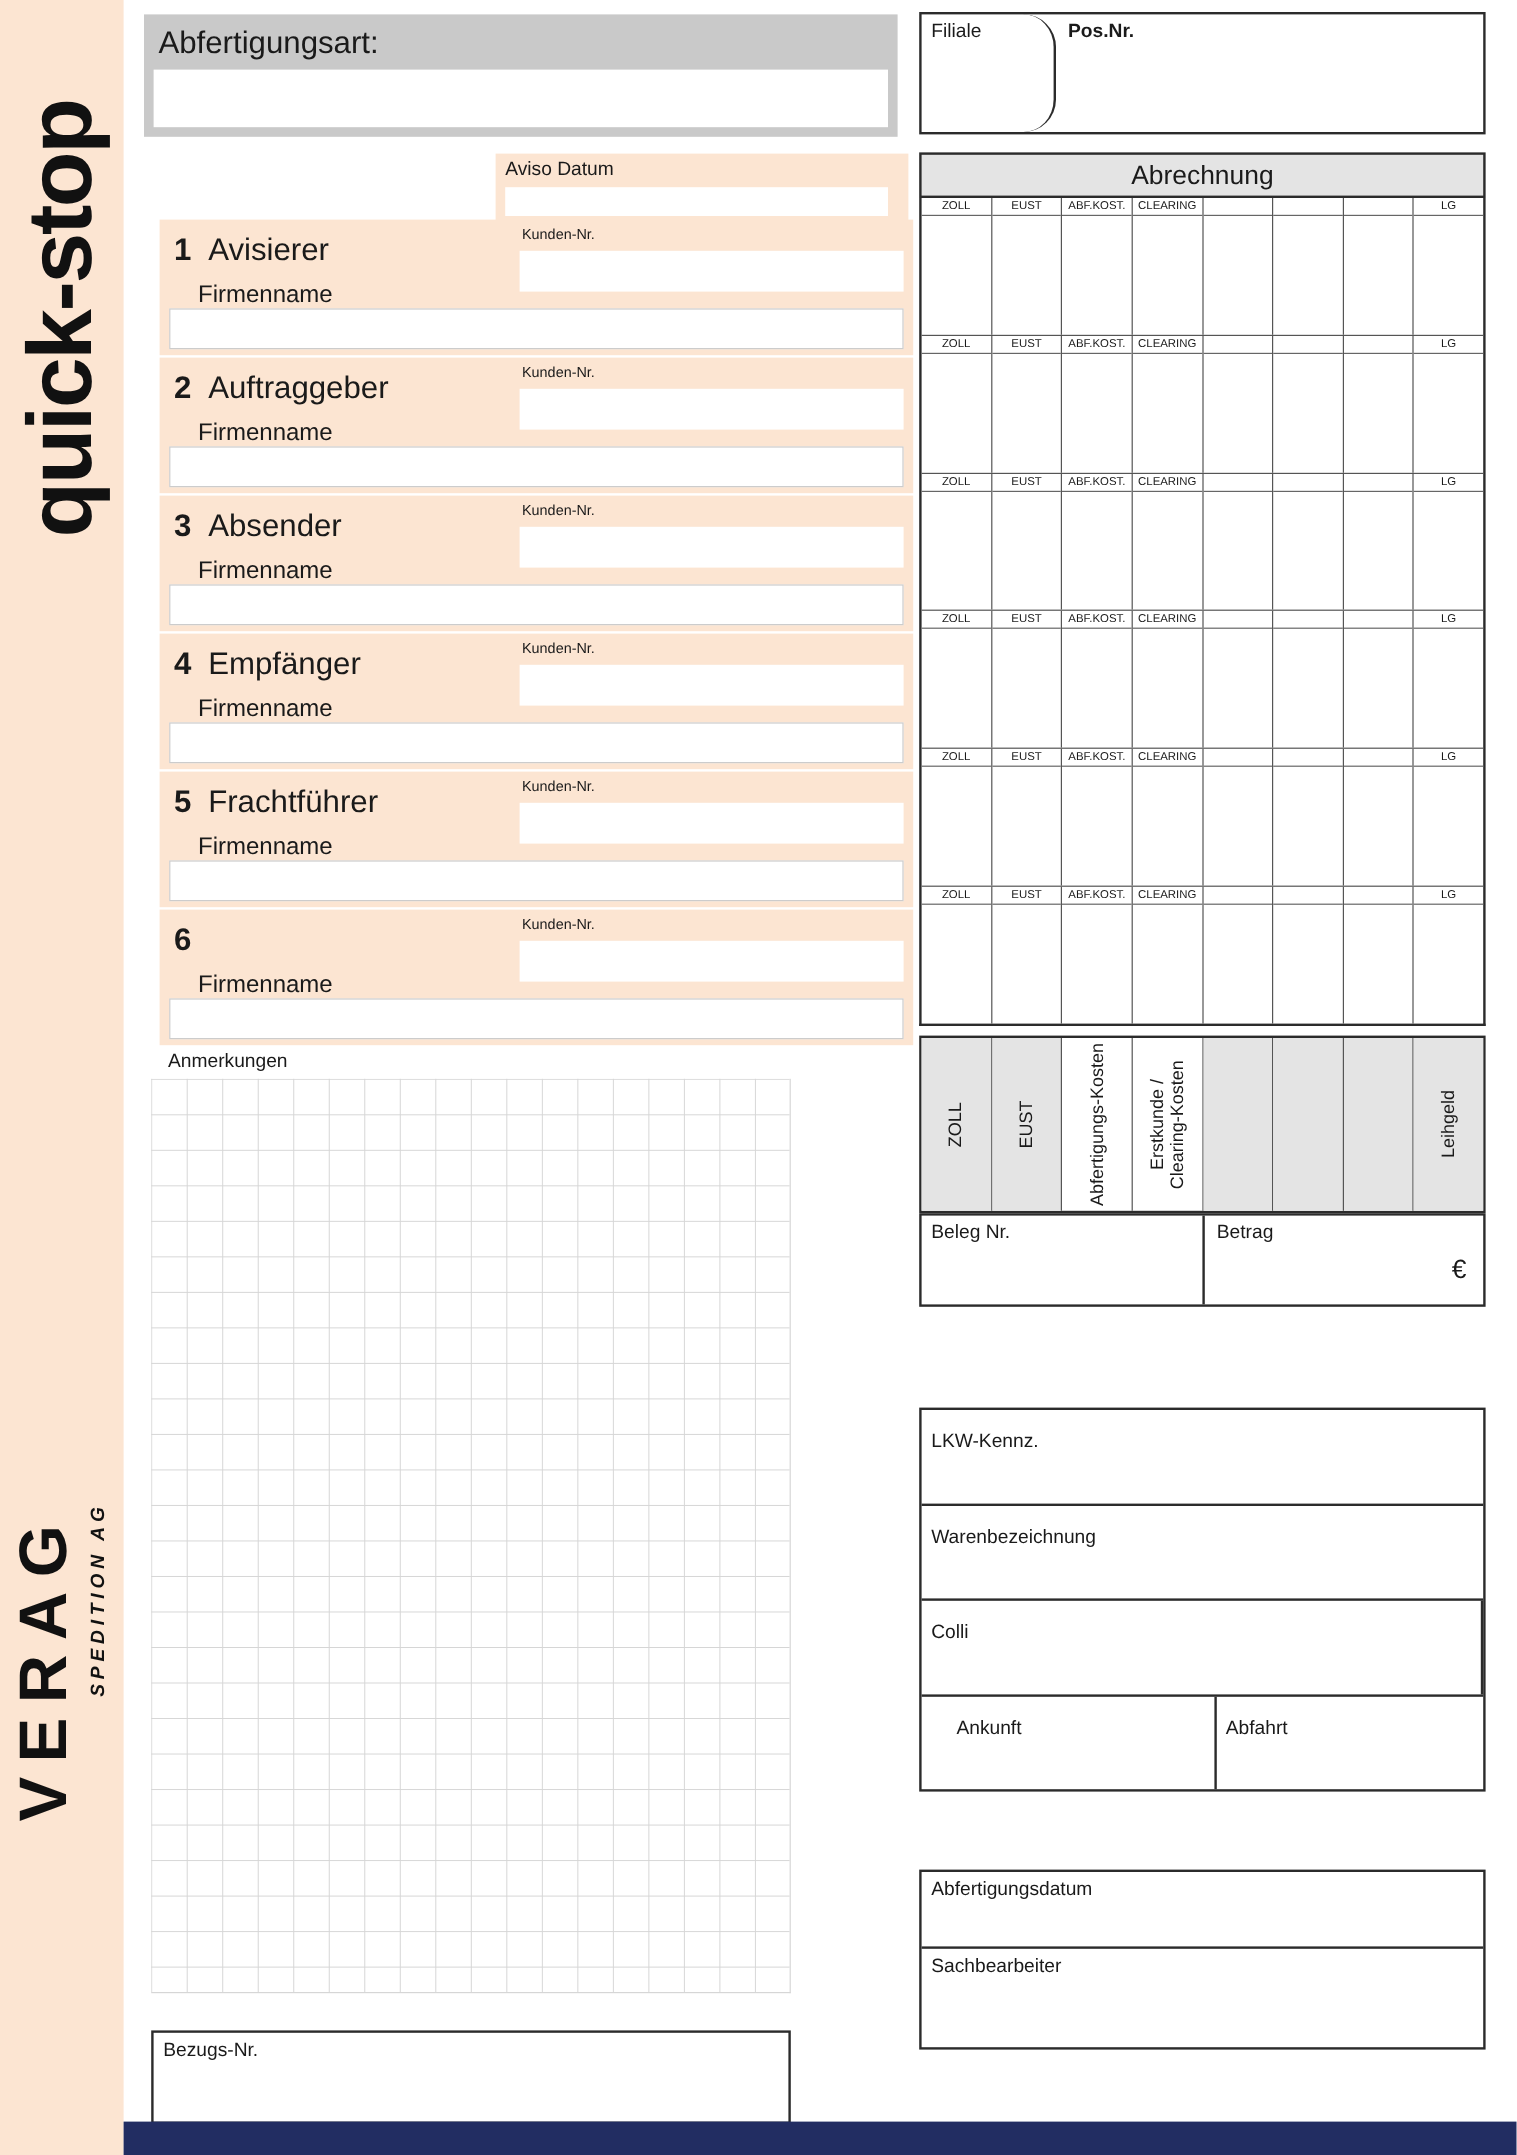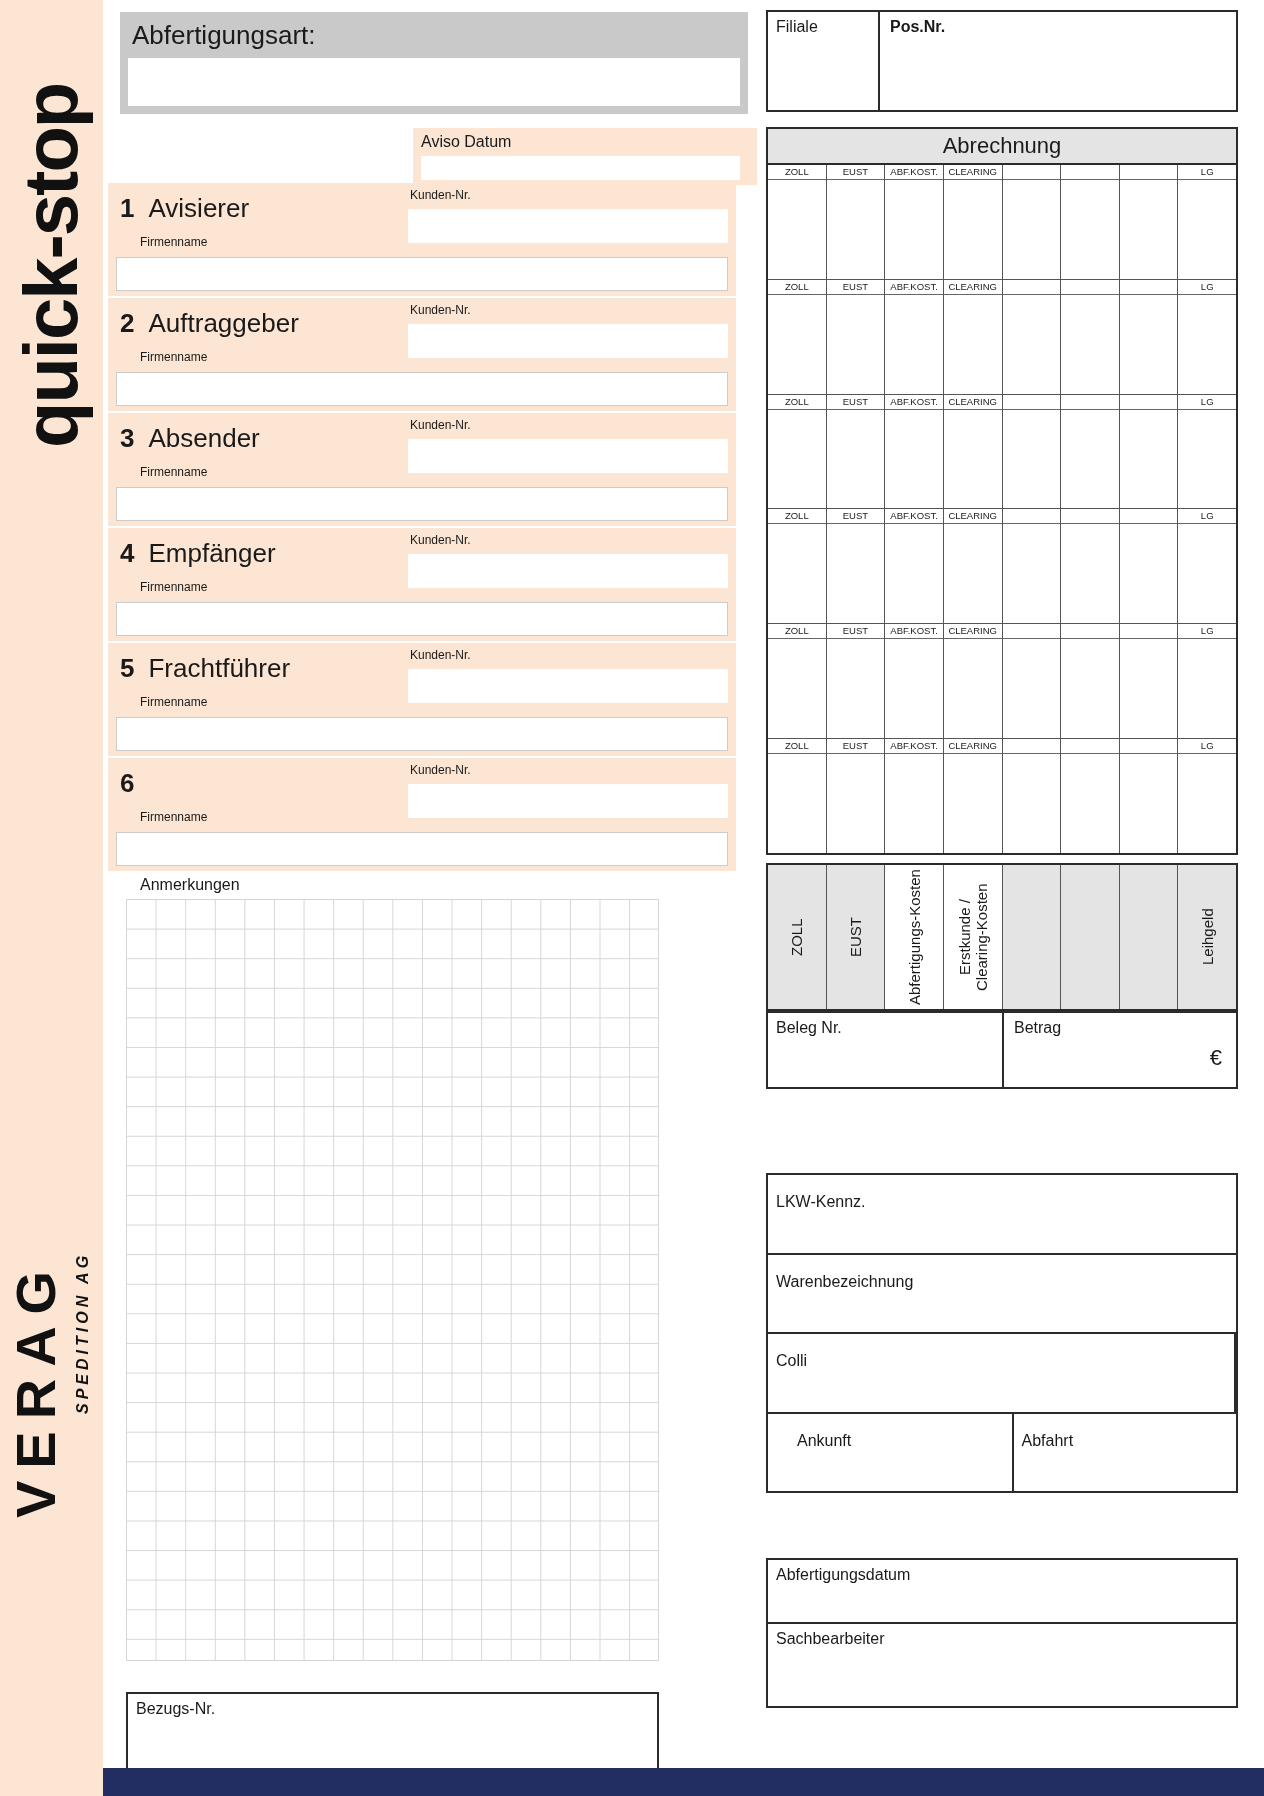--- a/index.html
+++ b/index.html
@@ -28,35 +28,35 @@
     font-size:16px; font-weight:bold; font-style:italic; letter-spacing:4px;
     line-height:26px; text-align:center; color:#111;
   }
 
   
   #abf-box { left:120px; top:12px; width:628px; height:102px; background:var(--hgray,#c9c9c9); }
   #abf-label { padding:8px 12px; font-size:26px; }
   #abf-input { position:absolute; left:8px; top:46px; width:612px; height:48px; background:#fff; }
 
   #filiale-box { left:766px; top:10px; width:472px; height:102px; border:2px solid #2b2b2b; display:flex; background:#fff; }
-  #filiale-cell { width:112px; border-right:2px solid #2b2b2b; padding:6px 8px; font-size:16px; }
+  #filiale-cell { width:112px; border-right:2px solid #2b2b2b; padding:6px 8px; font-size:16px;border-radius:27px; }
   #posnr-cell { flex:1; padding:6px 10px; font-size:16px;font-weight:bold; }
 
   
   #aviso-box { left:413px; top:128px; width:344px; height:57px; background:var(--peach,#fce5d2); }
   #aviso-label { padding:5px 8px; font-size:16px; }
   #aviso-input { position:absolute; left:8px; top:28px; width:319px; height:24px; background:#fff; }
 
   
-  .party-row { left:108px; width:628px; height:113px; background:var(--peach,#fce5d2); position:absolute; }
+  .party-row { left:133px; width:628px; height:113px; background:var(--peach,#fce5d2); position:absolute; }
   .p-role { position:absolute; left:12px; top:10px; font-size:26px; white-space:nowrap; }
   .p-num { font-weight:bold; margin-right:14px; }
   .k-label { position:absolute; left:302px; top:5px; font-size:12px; }
   .k-input { position:absolute; left:300px; top:26px; width:320px; height:34px; background:#fff; }
-  .f-label { position:absolute; left:32px; top:52px; font-size:12px; }
+  .f-label { position:absolute; left:32px; top:52px; font-size:20px; }
   .f-input { position:absolute; left:8px; top:74px; width:612px; height:34px; background:#fff; border:1px solid #ccc; }
 
   
   #abr-header {
     left:766px; top:127px; width:472px; height:38px; background:var(--pgray,#e4e4e4);
     border:2px solid #2b2b2b; text-align:center; font-size:22px; line-height:33px;
   }
   #abr-table {
     left:766px; top:165px; width:472px; height:690px;
     border:2px solid #2b2b2b; border-top:none; display:flex; flex-direction:column; background:#fff;

